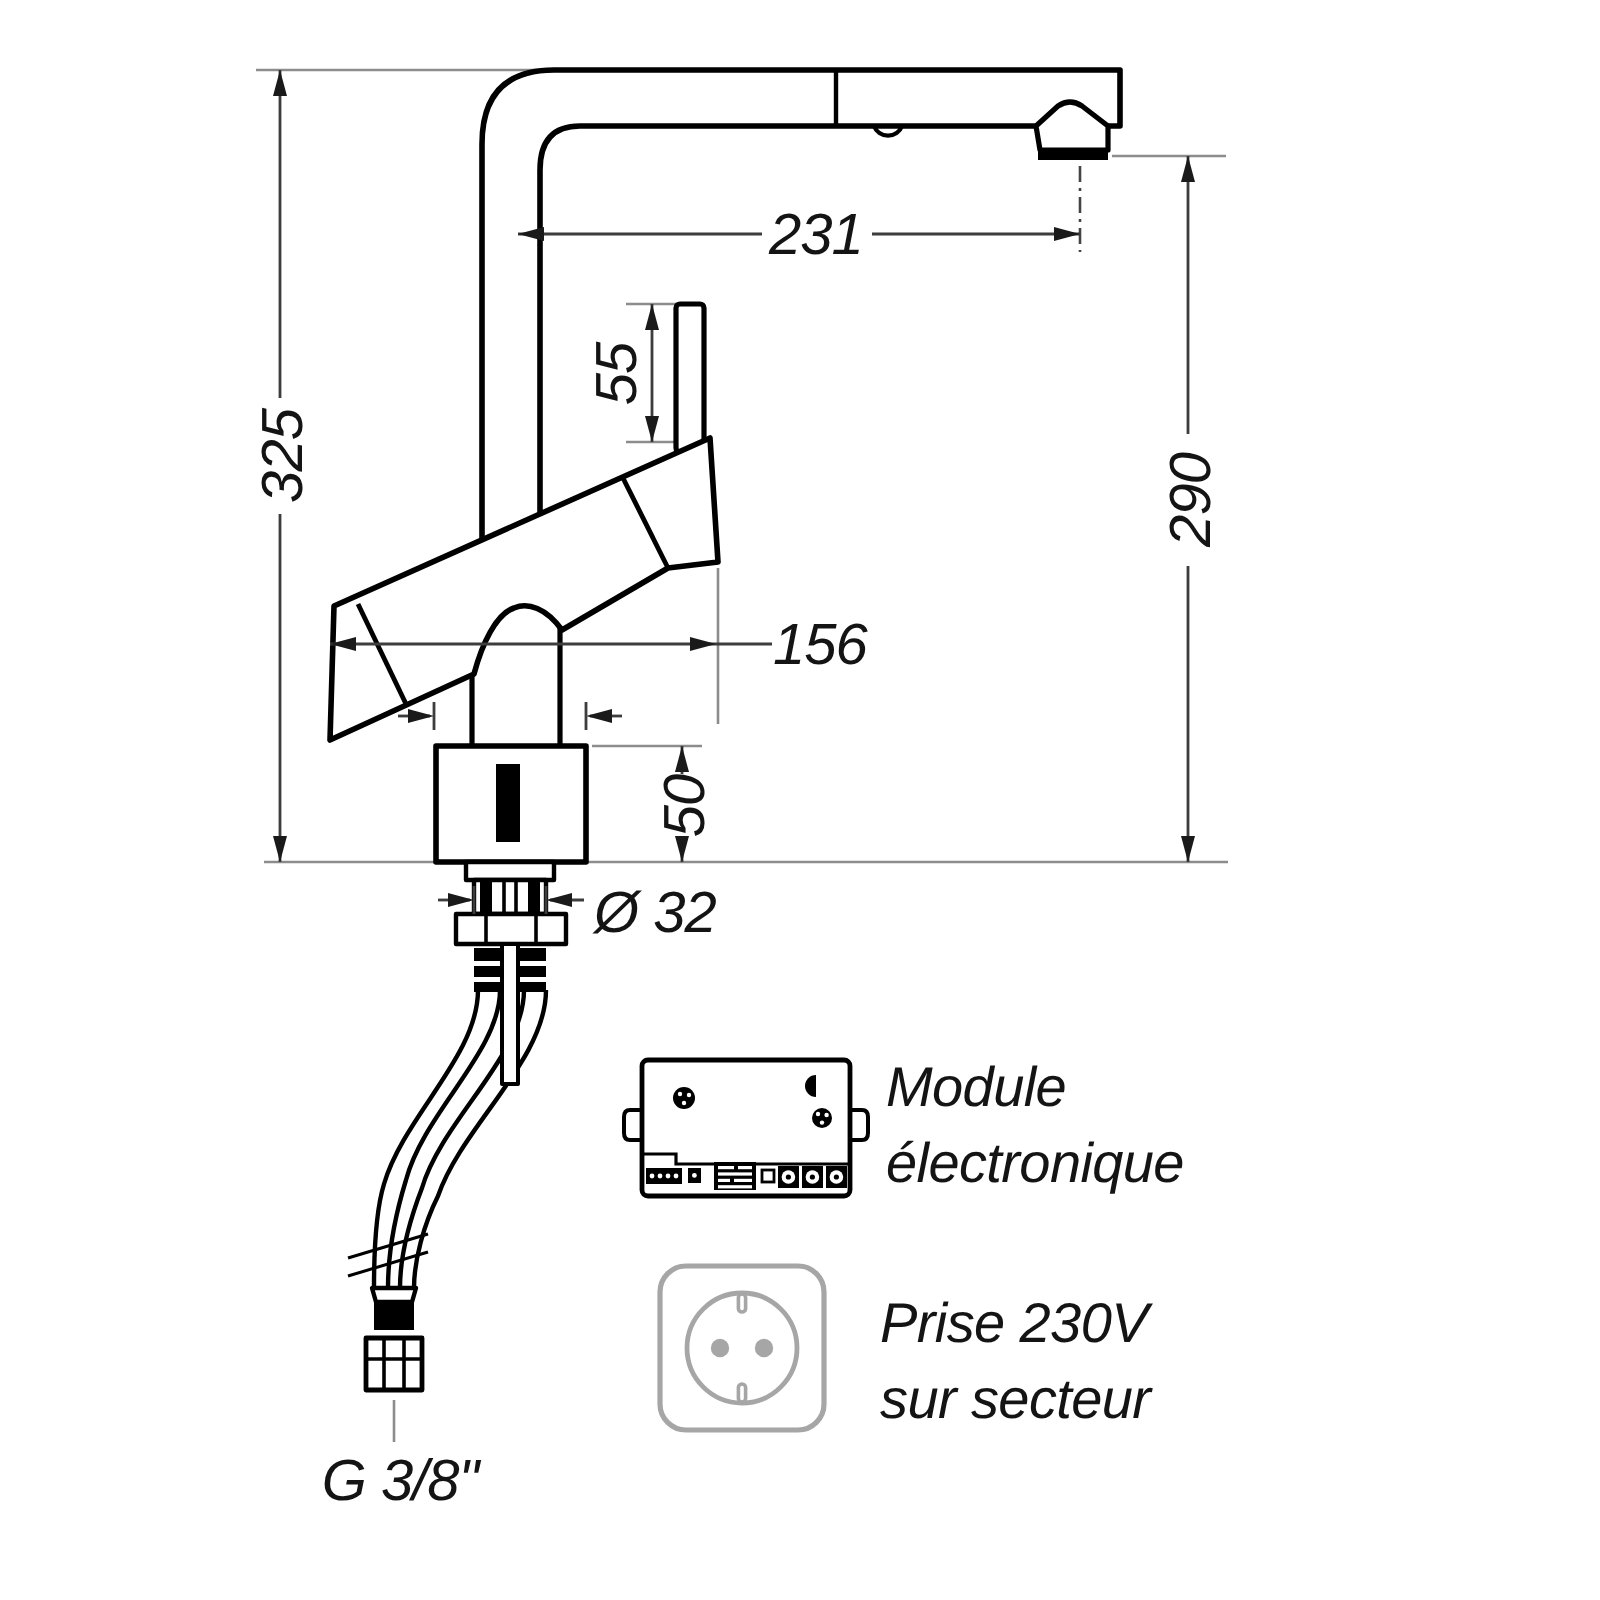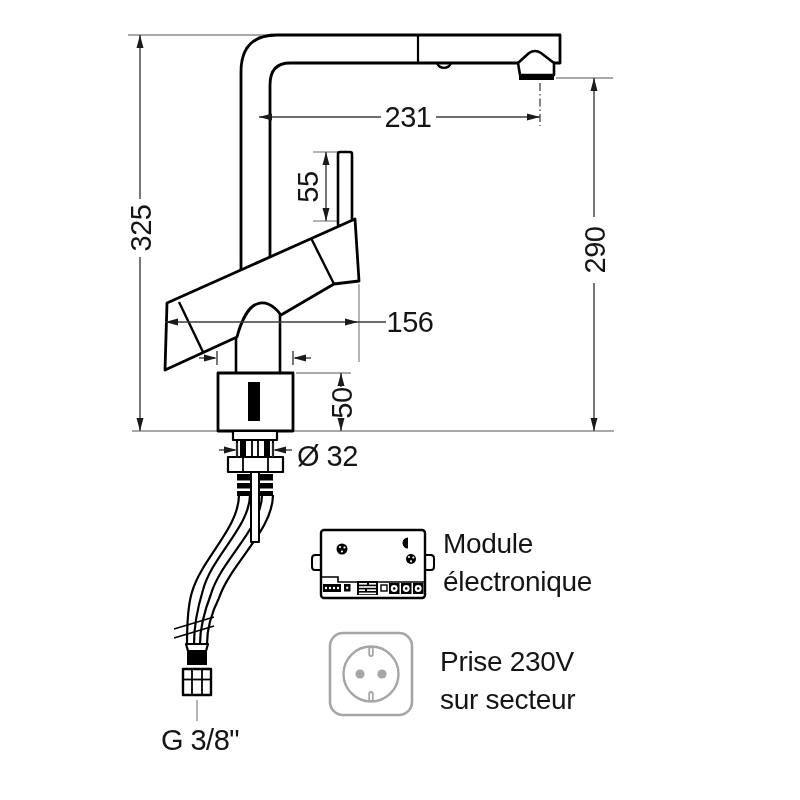--- a/index.html
+++ b/index.html
@@ -1,16 +1,16 @@
 <!DOCTYPE html>
 <html><head>
 <meta charset="utf-8">
 <style>
   html,body{margin:0;padding:0;background:#ffffff;}
-  .stage{width:800px;height:800px;position:relative;background:#ffffff;overflow:hidden;}
+  .stage{width:800px;height:800px;position:relative;background:#ffffff;overflow:hidden;font-style:italic;}
   svg{display:block;}
   text{font-family:"Liberation Sans","DejaVu Sans",sans-serif;fill:#141414;}
   .dimtxt{font-size:29px;letter-spacing:-0.5px;}
   .lbltxt{font-size:28px;letter-spacing:-0.3px;}
   .obj{stroke:#000000;fill:none;stroke-width:2.8;stroke-linejoin:round;stroke-linecap:butt;}
   .objw{stroke:#000000;fill:#ffffff;stroke-width:2.8;stroke-linejoin:round;}
   .obj2{stroke:#000000;fill:#ffffff;stroke-width:2.2;stroke-linejoin:round;}
   .thin{stroke:#000000;fill:none;stroke-width:1.8;}
   .dim{stroke:#3d3d3d;fill:none;stroke-width:1.4;}
   .ext{stroke:#8c8c8c;fill:none;stroke-width:1.3;}

